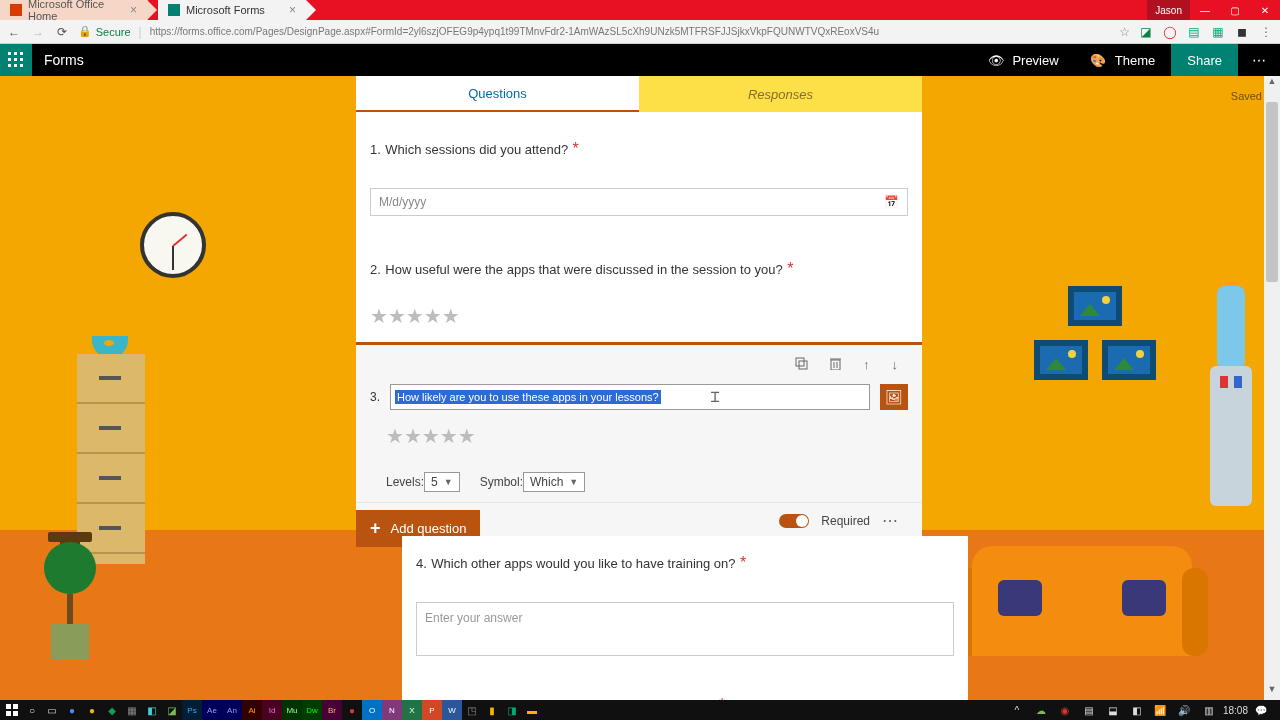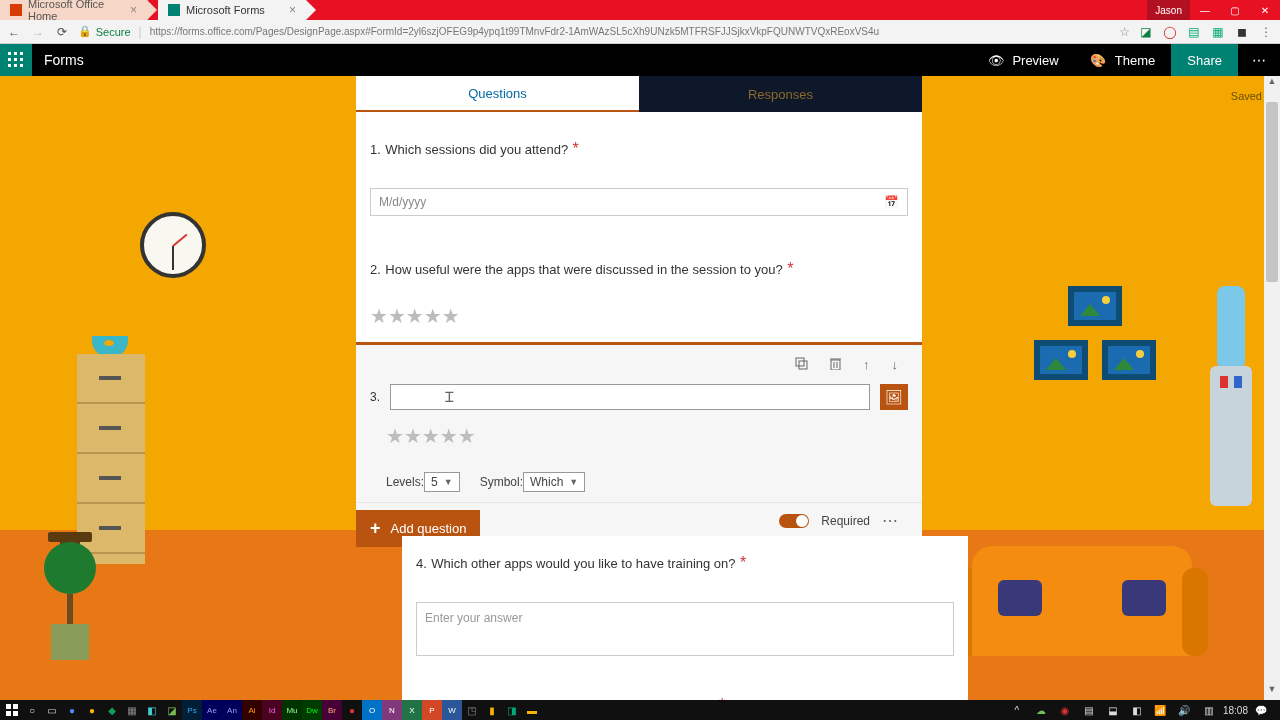--- a/index.html
+++ b/index.html
@@ -73,21 +73,21 @@
 .scrollbar { position:absolute; right:0; top:0; bottom:0; width:16px; background:#f0f0f0;}
 .scrollbar .thumb{position:absolute;left:2px;right:2px;top:26px;height:180px;background:#c4c4c4;border-radius:2px;}
 .scrollbar .arr{position:absolute;left:0;right:0;height:16px;text-align:center;font-size:9px;color:#666;}
 .scrollbar .arr.up{top:0;} .scrollbar .arr.dn{bottom:0;}
 
 
 .card { position: absolute; left: 356px; top: 0; width: 566px; background: #fff; }
 .tabs { display: flex; height: 36px; }
 .tabs .t { flex: 1; display: flex; align-items: center; justify-content: center; font-size: 13px; }
 .tabs .t.active { color: #0369a1; border-bottom: 2px solid #b85410; background:#fff; }
-.tabs .t.inactive { background: #0f172a; color: #8a6a2a; }
+.tabs .t.inactive { background: #fde047; color: #8a6a2a; font-style: italic; }
 .qsec { padding: 28px 14px 16px; }
 .qtxt { font-size: 13px; color: #333; }
 .req { color: #d13438; }
 .dateinp { margin: 14px 14px 0; height: 28px; border:1px solid #ccc; display:flex; align-items:center; padding:0 8px; font-size:12px; color:#888; }
 .dateinp .cal { margin-left:auto; font-size:12px;color:#666;}
 .stars { padding: 10px 14px 14px; display:flex; gap:2px; color:#bdbdbd; font-size:20px;}
 
 
 .active-q { border-top:3px solid #b85410; background:#f6f6f6; padding-bottom:6px;}
 .toolbar { display:flex; justify-content:flex-end; gap:22px; padding:12px 24px 8px; color:#666; font-size:13px;}
@@ -277,20 +277,21 @@
               <line x1="4" y1="5" x2="4" y2="11" stroke="#666"></line>
               <line x1="7" y1="5" x2="7" y2="11" stroke="#666"></line>
             </svg>
           </span>
         <span>↑</span>
         <span>↓</span>
       </div>
       <div class="q3row">
         <span class="qnum">3.</span>
         <div class="qinput">
+          <span class="sel">How likely are you to use these apps in your lessons?</span>
           <span style="margin-left:50px;color:#666;font-size:14px;">Ꮖ</span>
         </div>
         <div class="imgbtn">
           <span>🖼</span>
         </div>
       </div>
       <div class="stars" style="padding-left:30px">★★★★★</div>
       <div class="opts">
         <span>Levels:</span>
         <div class="select">

